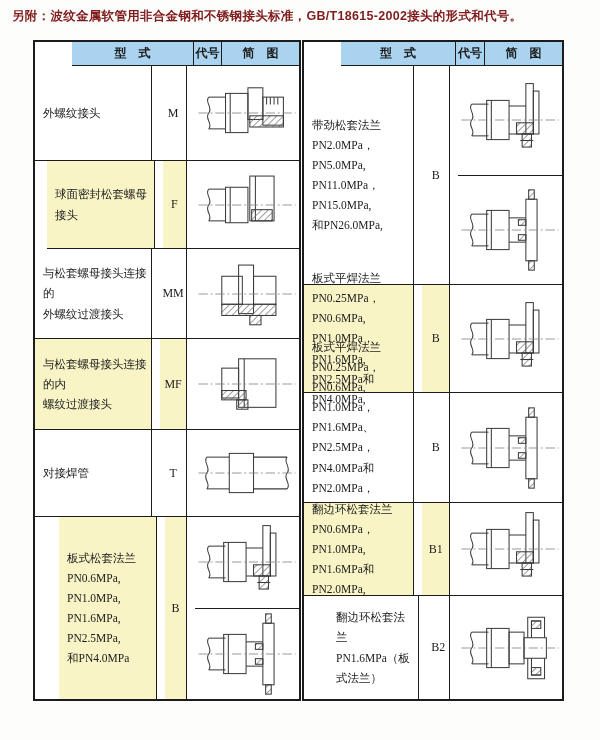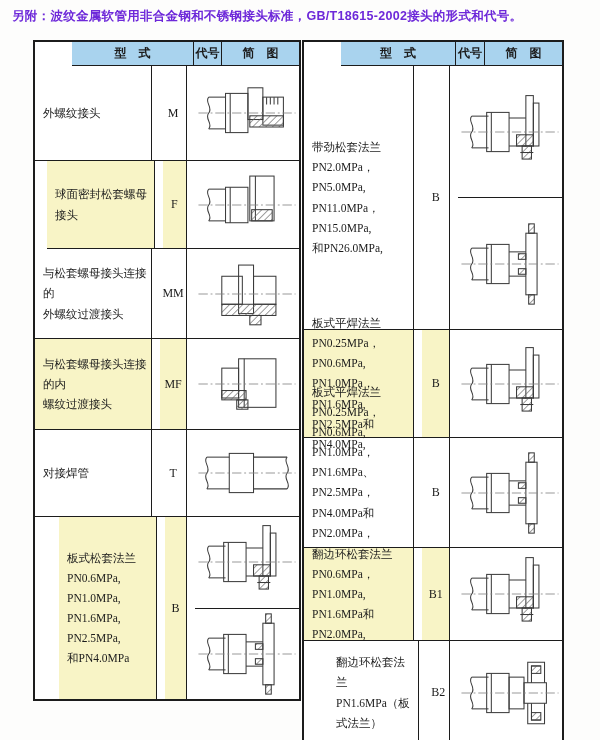--- a/index.html
+++ b/index.html
@@ -8,21 +8,21 @@
     position:relative;
     width:600px;height:740px;
     background:#fdfdfc;
     font-family:"Liberation Serif", serif;
     color:#1b1b1b;
     overflow:hidden;
   }
   .title{
     position:absolute;left:12px;top:8px;width:580px;
     font-family:"Liberation Sans", sans-serif;
-    font-weight:bold;font-size:12.5px;letter-spacing:0.3px;color:#6d28d9;
+    font-weight:bold;font-size:12.5px;letter-spacing:0.3px;color:#7f1d1d;
   }
   .tbl{
     position:absolute;top:40px;
     border:2px solid var(--border,#1c1c1c);
     background:#fff;
   }
   #tbl-left{left:33px;width:264px;}
   #tbl-right{left:302px;width:258px;}
   .thead{
     display:flex;height:23px;
@@ -234,21 +234,21 @@
       </div>
   </div>
 
   <div class="tbl" id="tbl-right">
     <div class="thead">
       <div class="th th-type">型　式</div>
       <div class="th th-code">代号</div>
       <div class="th th-diag">简　图</div>
     </div>
     <div class="tbody">
-        <div class="row" style="height: 264px;">
+        <div class="row" style="height: 219px;">
           <div class="cell cell-type">
             <div>带劲松套法兰</div>
             <div>PN2.0MPa，PN5.0MPa,</div>
             <div>PN11.0MPa，PN15.0MPa,</div>
             <div>和PN26.0MPa,</div>
           </div>
           <div class="cell cell-code">B</div>
           <div class="cell cell-diag">
             <div class="subcell">
               <svg width="104" height="84" viewBox="0 0 110 90" preserveAspectRatio="xMidYMid meet">

